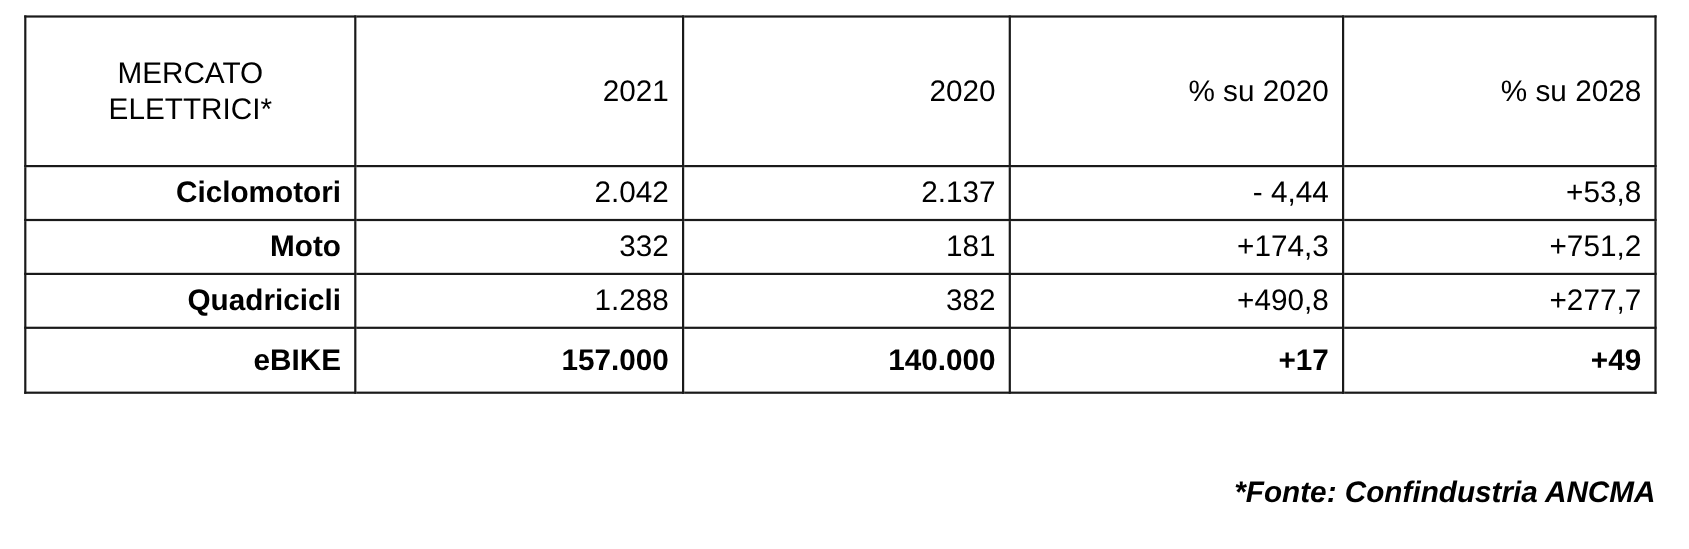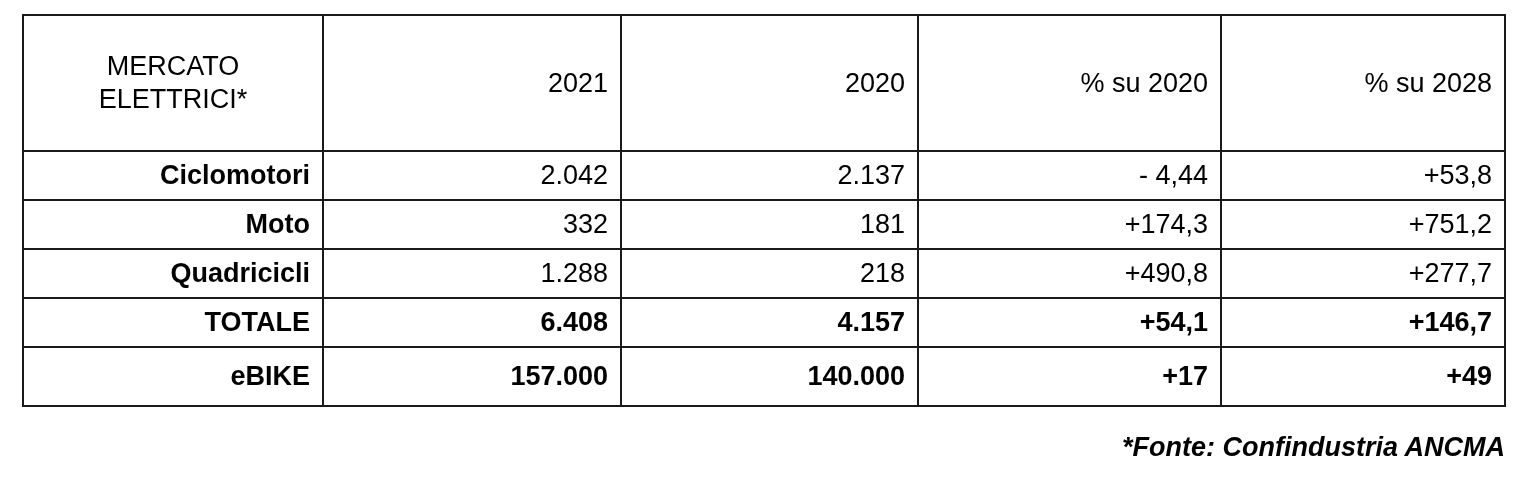--- a/index.html
+++ b/index.html
@@ -124,30 +124,23 @@
         <tr>
           <td class="label">Moto</td>
           <td>332</td>
           <td>181</td>
           <td>+174,3</td>
           <td>+751,2</td>
         </tr>
         <tr>
           <td class="label">Quadricicli</td>
           <td>1.288</td>
-          <td>218</td>
+          <td>382</td>
           <td>+490,8</td>
           <td>+277,7</td>
-        </tr>
-        <tr class="total">
-          <td class="label">TOTALE</td>
-          <td>6.408</td>
-          <td>4.157</td>
-          <td>+54,1</td>
-          <td>+146,7</td>
         </tr>
         <tr class="ebike">
           <td class="label">eBIKE</td>
           <td>157.000</td>
           <td>140.000</td>
           <td>+17</td>
           <td>+49</td>
         </tr>
       </tbody>
     </table>

